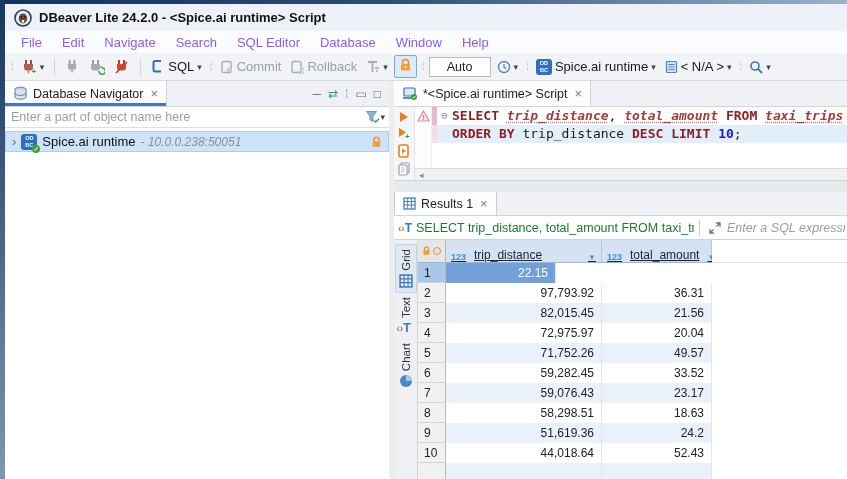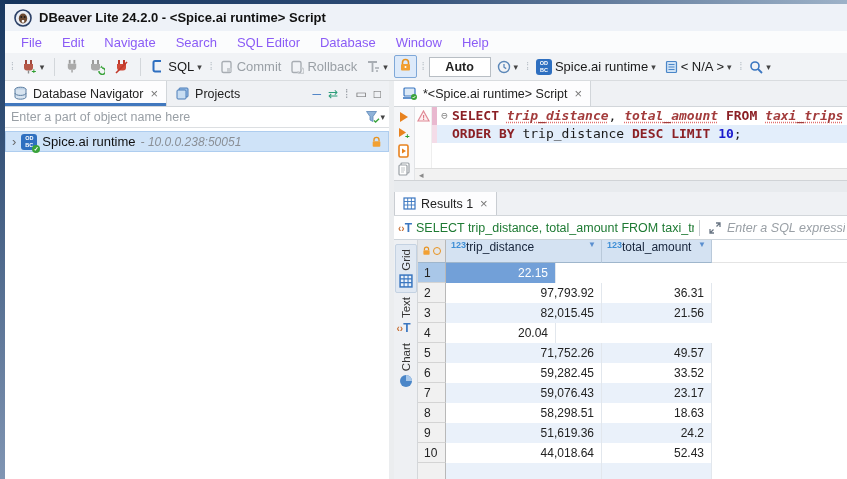--- a/index.html
+++ b/index.html
@@ -20,21 +20,21 @@
   #menubar .menu-item{padding:2px 10px;color:#8b5cf6;cursor:default;}
   
   #toolbar{position:absolute;left:5px;top:53px;right:0;height:28px;background:#f1f3f6;border-bottom:1px solid #d9dcdf;display:flex;align-items:center;padding-left:4px;gap:3px;}
   .tb-grip{color:#b5bcc4;font-size:10px;letter-spacing:-1px;margin:0 2px;}
   .tb-sep{width:1px;height:18px;background:#d3d7db;margin:0 4px;}
   .tb-btn{display:flex;align-items:center;gap:3px;padding:2px 3px;border-radius:2px;}
   .tb-btn svg{display:block;}
   .tb-caret{font-size:9px;color:#444;}
   .tb-label-gray{color:#9aa0a6;}
   .tb-lock-toggle{border:1px solid #7fa8d8;background:#ddeafa;border-radius:2px;padding:2px 4px;}
-  .tb-combo{width:62px;height:20px;background:#fff;border:1px solid #b8bec4;display:flex;align-items:center;justify-content:center;font-size:12.5px;color:#222;font-weight:bold;}
+  .tb-combo{width:62px;height:20px;background:#fff;border:1px solid #b8bec4;display:flex;align-items:center;justify-content:center;font-size:12.5px;color:#222;}
   .odbc-badge{width:16px;height:16px;background:#2e6fc0;border-radius:3px;color:#fff;font-size:5.5px;font-weight:bold;line-height:1.2;display:flex;flex-direction:column;align-items:center;justify-content:center;position:relative;}
   .odbc-badge .chk{position:absolute;right:-3px;bottom:-3px;width:8px;height:8px;background:#3aa33a;border-radius:50%;color:#fff;font-size:6px;line-height:8px;text-align:center;}
   
   #main{position:absolute;left:5px;top:81px;right:0;bottom:0;background:#fef9c3;}
   #left-panel{position:absolute;left:0;top:0;width:384px;bottom:0;background:#fff;}
   #panel-divider{position:absolute;left:384px;top:0;width:5px;bottom:0;background:#ebedef;}
   #right-panel{position:absolute;left:389px;right:0;top:0;bottom:0;}
   
   .tabbar{height:26px;background:#eff1f4;border-bottom:1px solid #d2d6da;display:flex;align-items:stretch;}
   .tab{display:flex;align-items:center;gap:5px;padding:0 8px;font-size:12.5px;color:#222;position:relative;}
@@ -85,21 +85,21 @@
   #query-expr-input::placeholder{color:#9aa0a6;font-style:italic;}
   #grid-area{position:absolute;left:0;right:0;top:159px;bottom:0;display:flex;overflow:hidden;}
   #side-tabs{width:24px;background:#eef0f3;border-right:1px solid #d4d7da;display:flex;flex-direction:column;align-items:center;padding-top:4px;}
   .side-tab{display:flex;flex-direction:column;align-items:center;padding:4px 0;gap:3px;width:22px;}
   .side-tab.active{background:#e0e8f2;border:1px solid #c4d2e2;border-radius:2px;}
   .vtab-label{writing-mode:vertical-rl;transform:rotate(180deg);font-size:11.5px;color:#333;}
   #grid-table{flex:1;display:flex;flex-direction:column;overflow:hidden;background:#fff;}
   #grid-header{height:23px;display:flex;flex:0 0 auto;}
   .corner-cell{width:28px;background:#e4e6e9;border-right:1px solid #b8b8b8;border-bottom:1px solid #9fb6cc;display:flex;align-items:center;justify-content:center;gap:2px;}
   .hdr-circle{width:8px;height:8px;border:1.5px solid #e8921e;border-radius:50%;}
-  .col-hdr{background:#d4e2f2;border-right:1px solid #b9c9da;border-bottom:1px solid #9fb6cc;display:flex;align-items:flex-start;padding:0 5px;gap:0;font-size:12px;color:#16243a;}
+  .col-hdr{background:#d4e2f2;border-right:1px solid #b9c9da;border-bottom:1px solid #9fb6cc;display:flex;align-items:flex-end;padding:0 5px;gap:8px;font-size:12px;color:#16243a;text-decoration:underline;}
   .col-hdr .type-123{color:#3f8fd6;font-size:9px;font-weight:bold;}
   .col-hdr .sort-arrow{margin-left:auto;color:#5a8fd0;font-size:8px;}
   .hdr-filler{flex:1;background:#fff;border-bottom:1px solid #e4e4e4;}
   #grid-rows{flex:1;overflow:hidden;}
   .grid-row{display:flex;height:20px;}
   .row-hdr{width:28px;background:#f1f1f1;border-right:1px solid #b8b8b8;border-bottom:1px solid #d4d4d4;font-size:12px;color:#222;display:flex;align-items:center;padding-left:6px;flex:0 0 auto;}
   .grid-cell{border-right:1px solid #e2e7ed;font-size:12px;color:#222;display:flex;align-items:center;justify-content:flex-end;padding-right:7px;flex:0 0 auto;}
   .cell-c1{width:156px;} .cell-c2{width:110px;}
   .grid-row.stripe .grid-cell{background:#eaf1fa;}
   .grid-row.selected .grid-cell{background:#72a0d8;color:#fff;}
@@ -253,27 +253,20 @@
     <div class="tabbar">
       <div class="tab active">
         <svg width="15" height="15" viewBox="0 0 15 15">
           <ellipse cx="7.5" cy="3.4" rx="5.5" ry="2.2" fill="#bcd0e4" stroke="#5a7ca0" stroke-width="1"></ellipse>
           <path d="M2 3.4 V11 a5.5 2.2 0 0 0 11 0 V3.4" fill="#d8e4f0" stroke="#5a7ca0" stroke-width="1"></path>
           <path d="M2 7.2 a5.5 2.2 0 0 0 11 0" fill="none" stroke="#5a7ca0" stroke-width="1"></path>
         </svg>
         <span>Database Navigator</span>
         <span class="close-x">×</span>
         <span class="tab-underline"></span>
-      </div>
-      <div class="tab">
-        <svg width="15" height="15" viewBox="0 0 15 15">
-          <rect x="4" y="2" width="9" height="9" rx="1" fill="#9cc0e8" stroke="#4a7cb8" stroke-width="1"></rect>
-          <rect x="2" y="4" width="9" height="9" rx="1" fill="#c8ddf2" stroke="#4a7cb8" stroke-width="1"></rect>
-        </svg>
-        <span>Projects</span>
       </div>
       <div class="tabbar-spacer"></div>
       <div class="view-toolbar">
         <span style="color:#3a76c0;">─</span>
         <span style="color:#2e9e7a;">⇄</span>
         <span style="color:#9aa0a6;">⁞</span>
         <span style="color:#666;">▭</span>
         <span style="color:#666;">□</span>
       </div>
     </div>
@@ -441,20 +434,21 @@
               <div class="row-filler"></div>
             </div>
             <div class="grid-row stripe">
               <div class="row-hdr">3</div>
               <div class="grid-cell cell-c1">82,015.45</div>
               <div class="grid-cell cell-c2">21.56</div>
               <div class="row-filler"></div>
             </div>
             <div class="grid-row">
               <div class="row-hdr">4</div>
+              <div class="grid-cell cell-c1">72,975.97</div>
               <div class="grid-cell cell-c2">20.04</div>
               <div class="row-filler"></div>
             </div>
             <div class="grid-row stripe">
               <div class="row-hdr">5</div>
               <div class="grid-cell cell-c1">71,752.26</div>
               <div class="grid-cell cell-c2">49.57</div>
               <div class="row-filler"></div>
             </div>
             <div class="grid-row">

